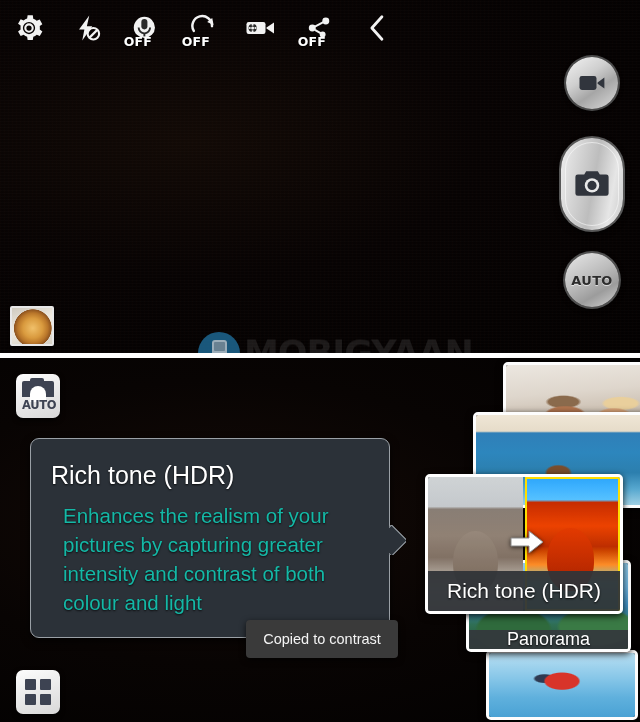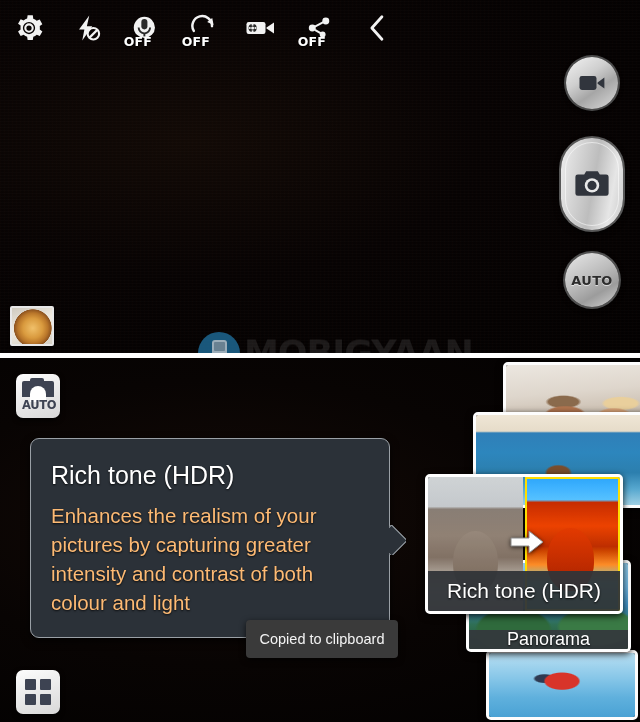--- a/index.html
+++ b/index.html
@@ -184,22 +184,22 @@
   #tt-notch::before {
     content:""; position:absolute; left:-9px; top:4px; width:21px; height:21px;
     background:#2b3138; border:1px solid #9aa0a6; transform: rotate(45deg);
   }
   #tt-title {
     position: absolute; left: 20px; top: 22px;
     font-size: 25px; color: #fff; font-weight: normal;
     text-shadow: 0 1px 2px rgba(0,0,0,.8);
   }
   #tt-body {
-    position: absolute; left: 20px; top: 62px; width: 312px;
-    font-size: 20.5px; line-height: 29px; color: #fdba74;
+    position: absolute; left: 32px; top: 62px; width: 312px;
+    font-size: 20.5px; line-height: 29px; color: #14b8a6;
     text-shadow: 0 1px 2px rgba(0,0,0,.8);
   }
 
   
   #toast {
     position: absolute; left: 246px; top: 620px; width: 152px; height: 38px;
     background: #3a3a3a; border-radius: 4px;
     box-shadow: 0 2px 6px rgba(0,0,0,.7);
     display: flex; align-items: center; justify-content: center;
   }
@@ -449,16 +449,16 @@
     </div>
   </div>
 
   <div id="tooltip">
     <div id="tt-title">Rich tone (HDR)</div>
     <div id="tt-body">Enhances the realism of your pictures by capturing greater intensity and contrast of both colour and light</div>
   </div>
   <div id="tt-notch"></div>
 
   <div id="toast">
-    <span id="toast-text">Copied to clipboard</span>
+    <span id="toast-text">Copied to contrast</span>
   </div>
 
 </div>
 
 </body></html>

